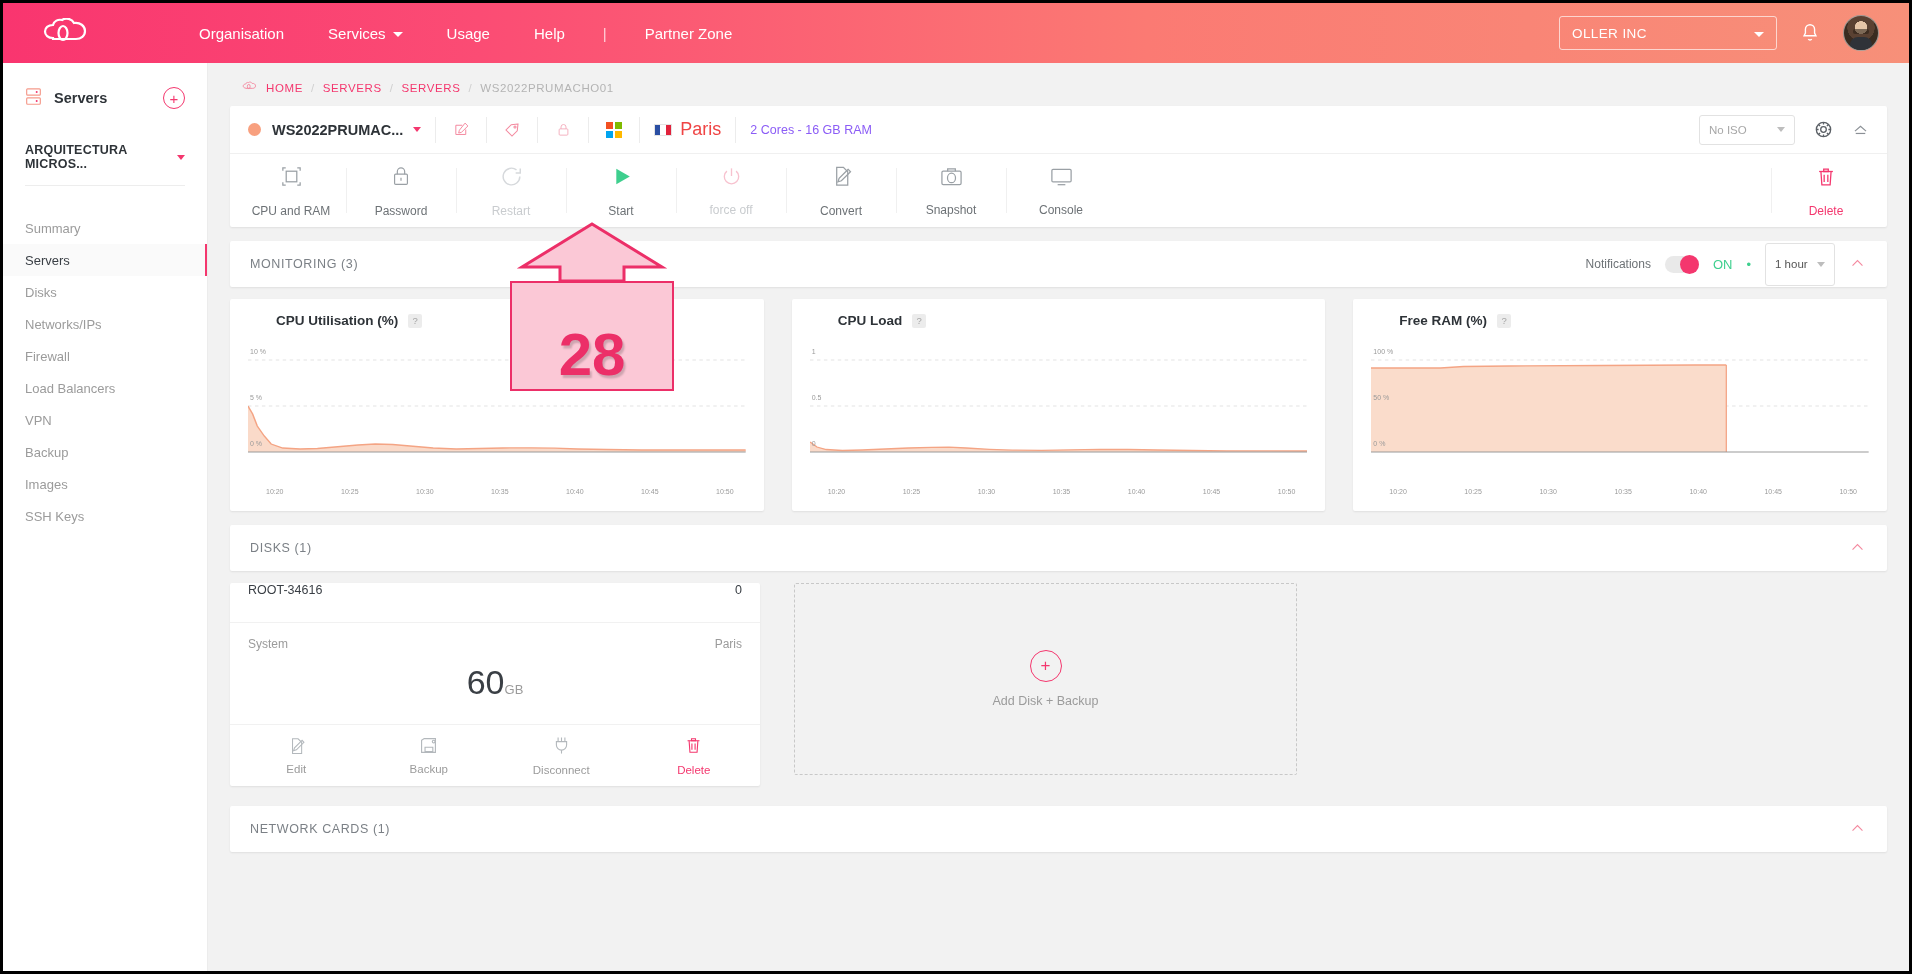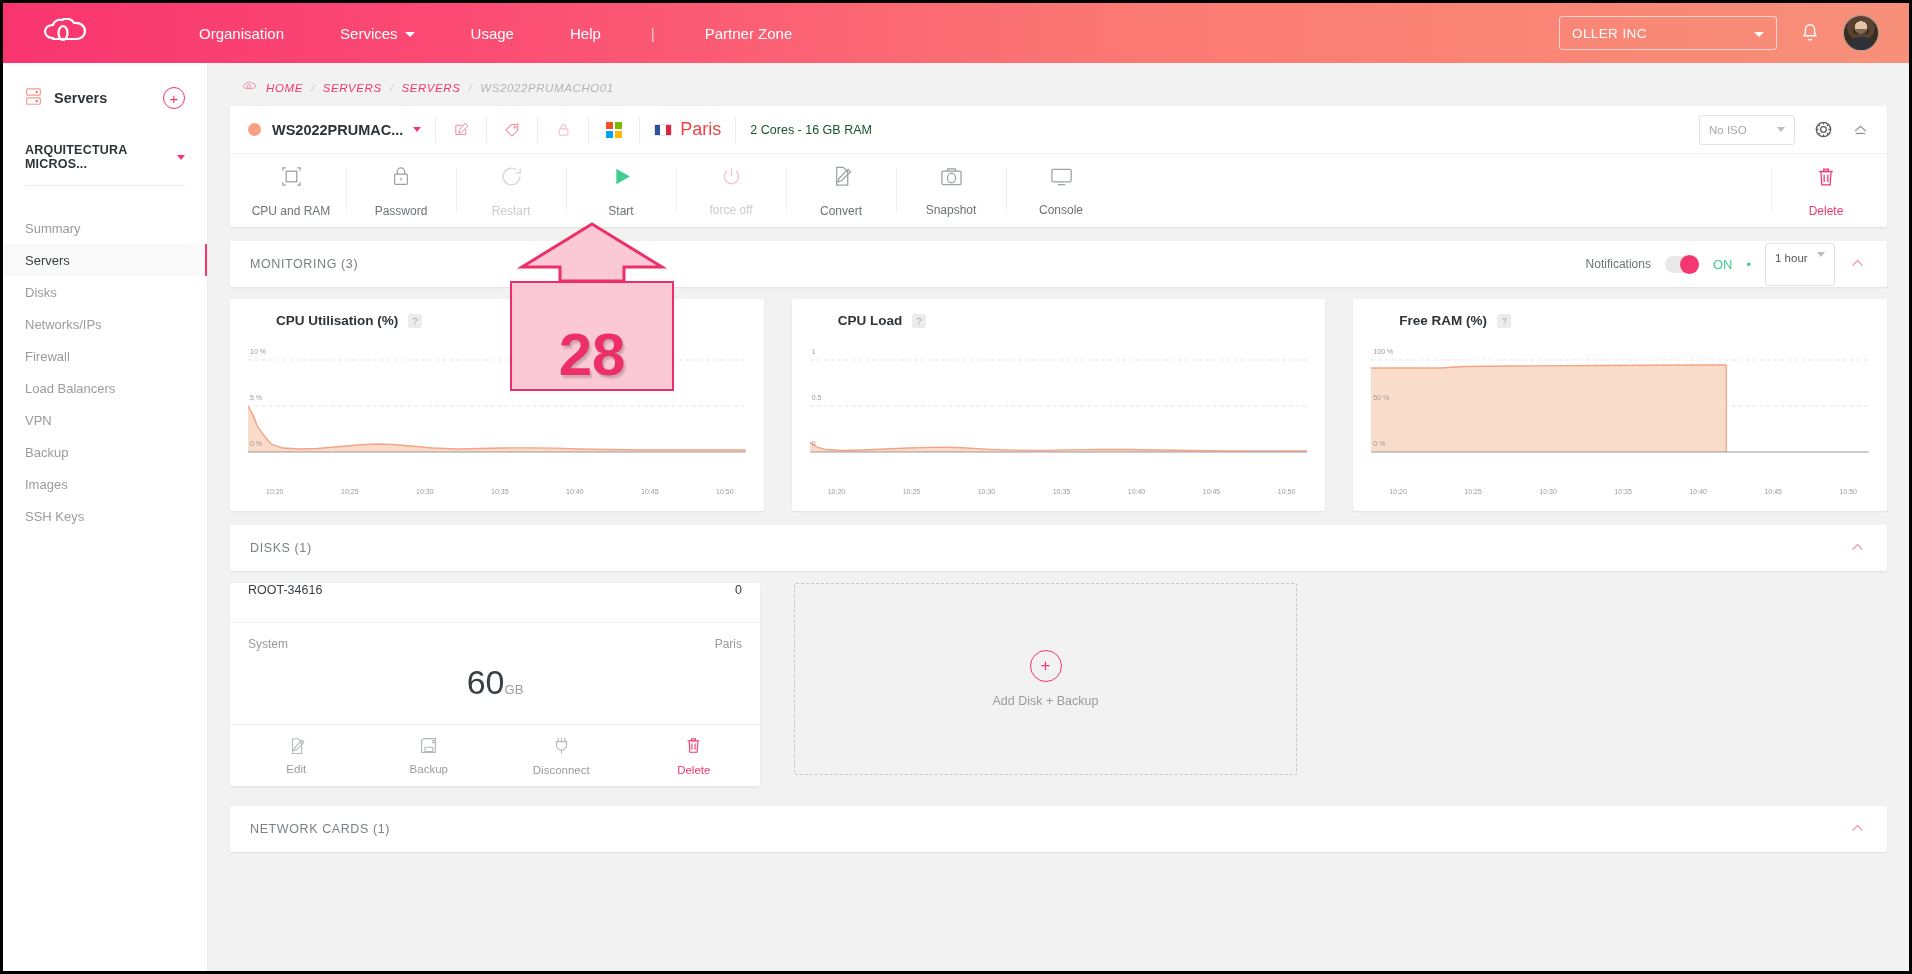--- a/index.html
+++ b/index.html
@@ -13,21 +13,21 @@
   }
   .app { position: relative; width: 1906px; height: 968px; overflow: hidden; background:#fff; }
 
   
   .topbar {
     height: 60px;
     background: linear-gradient(90deg, #f9356f 0%, #fb4c74 25%, #fb7a73 60%, #f79079 100%);
     display: flex; align-items: center; position: relative;
   }
   .logo { margin-left: 38px; width: 58px; height: 34px; display:flex; align-items:center; }
-  .topnav { display: flex; align-items: center; margin-left: 78px; gap: 12px; }
+  .topnav { display: flex; align-items: center; margin-left: 78px; gap: 0px; }
   .topnav a {
     color: #fff; font-size: 15px; text-decoration: none; padding: 0 22px;
     display:flex; align-items:center; gap:7px; white-space:nowrap;
   }
   .caret-dn {
     width:0;height:0;border-left:5px solid transparent;border-right:5px solid transparent;
     border-top:5px solid #fff; display:inline-block; margin-top:2px;
   }
   .nav-sep { color:#ffd0d8; padding: 0 16px; font-size:15px; }
   .topright { margin-left:auto; display:flex; align-items:center; gap: 22px; margin-right: 30px; }
@@ -75,37 +75,37 @@
     font-size: 13px; color: #9b9b9b; position: relative;
   }
   .sb-item.active { color:#3a3f45; background:#fafafa; }
   .sb-item.active::after {
     content:""; position:absolute; right:0; top:0; bottom:0; width:2.5px; background:#f4376e;
   }
 
   
   .main { flex:1; background:#f2f2f2; padding: 12px 22px 0 22px; overflow:hidden; }
 
-  .crumbs { display:flex; align-items:center; gap:8px; padding: 6px 0 12px 12px; font-size: 11.5px; letter-spacing:.6px;font-style:italic; }
+  .crumbs { display:flex; align-items:center; gap:8px; padding: 6px 0 12px 12px; font-size: 11.5px; letter-spacing:.6px; }
   .crumbs .cl { color:#f4376e; text-decoration:none; }
   .crumbs .sl { color:#cfcfcf; }
   .crumbs .cur { color:#b4b4b4; }
 
   .card { background:#fff; border-radius:2px; box-shadow: 0 1px 2px rgba(0,0,0,.08); }
 
   
   .srv-head { height: 47px; display:flex; align-items:center; padding: 0 16px 0 18px; }
   .dot { width: 13px; height:13px; border-radius:50%; background:#f8a07f; flex:none; }
   .srv-name { font-size: 14.5px; font-weight:bold; color:#2e3338; margin-left:11px; }
   .srv-caret { width:0;height:0;border-left:4px solid transparent;border-right:4px solid transparent;border-top:5px solid #f4376e; margin-left:10px; }
   .vdiv { width:1px; height:26px; background:#ececec; margin: 0 14px; }
   .hd-ico { width: 22px; height:22px; display:flex; align-items:center; justify-content:center; }
   .flagpx { width: 18px; height:12px; display:inline-block; background: linear-gradient(90deg,#2a4fa3 0 33.3%, #fff 33.3% 66.6%, #e1223c 66.6% 100%); border:.5px solid #e4e4e4;}
   .city { font-size: 18px; color:#ef4444; margin-left: 8px; }
-  .specs { font-size: 12.5px; color:#14532d; }
+  .specs { font-size: 12.5px; color:#8b5cf6; }
   .iso-sel {
     margin-left:auto; width: 96px; height: 30px; border:1px solid #e2e2e2; border-radius:3px;
     display:flex; align-items:center; padding:0 9px; font-size:11.5px; color:#a7a7a7;
   }
   .iso-sel .caret { margin-left:auto; width:0;height:0;border-left:4px solid transparent;border-right:4px solid transparent;border-top:5px solid #bdbdbd; }
   .gear { width:22px;height:22px; margin-left: 18px; }
   .chev { width:20px; height:20px; margin-left: 16px; }
 
   .toolbar { display:flex; align-items:stretch; height: 74px; border-top: 1px solid #f0f0f0; padding: 0 6px; }
   .tool {
@@ -119,21 +119,21 @@
 
   
   .sec-head { height: 46px; display:flex; align-items:center; padding: 0 20px; margin-top: 14px; }
   .sec-title { font-size: 12.5px; color:#7b8086; letter-spacing:.6px; }
   .sec-right { margin-left:auto; display:flex; align-items:center; gap: 14px; }
   .notif-lab { font-size: 12px; color:#6d7276; }
   .toggle { width: 34px; height: 17px; border-radius: 9px; background:#e9e9e9; position:relative; }
   .toggle .knob { position:absolute; right:0; top:-1px; width:19px; height:19px; border-radius:50%; background:#f4376e; }
   .on-lab { font-size: 13px; color:#3ecf8e; }
   .on-dot { color:#3ecf8e; font-size:13px; }
-  .range-sel { width: 70px; height: 43px; border:1px solid #e2e2e2; border-radius:3px; display:flex; padding: 8px 9px; font-size:11.5px; color:#555; }
+  .range-sel { width: 70px; height: 43px; border:1px solid #e2e2e2; border-radius:3px; display:flex; align-items:center; padding: 8px 9px; font-size:11.5px; color:#555; }
   .range-sel .caret { margin-left:auto; width:0;height:0;border-left:4px solid transparent;border-right:4px solid transparent;border-top:5px solid #bdbdbd; }
   .coll { width:18px; height:18px; }
 
   
   .charts { display:flex; gap: 28px; margin-top: 12px; }
   .chart-card { flex:1; height: 212px; background:#fff; border-radius:2px; box-shadow:0 1px 2px rgba(0,0,0,.08); padding: 14px 18px 8px 18px; position:relative; }
   .chart-title { font-size: 13.5px; color:#2e3338; font-weight:bold; display:flex; align-items:center; gap:10px;margin-left:28px; }
   .qmark { width:14px; height:14px; border-radius:2px; background:#ececec; color:#a4a4a4; font-size:9.5px; display:flex; align-items:center; justify-content:center; font-weight:normal;}
   .plot { position:relative; height: 150px; margin-top: 6px; }
   .plot svg { display:block; width:100%; height: 120px; }

